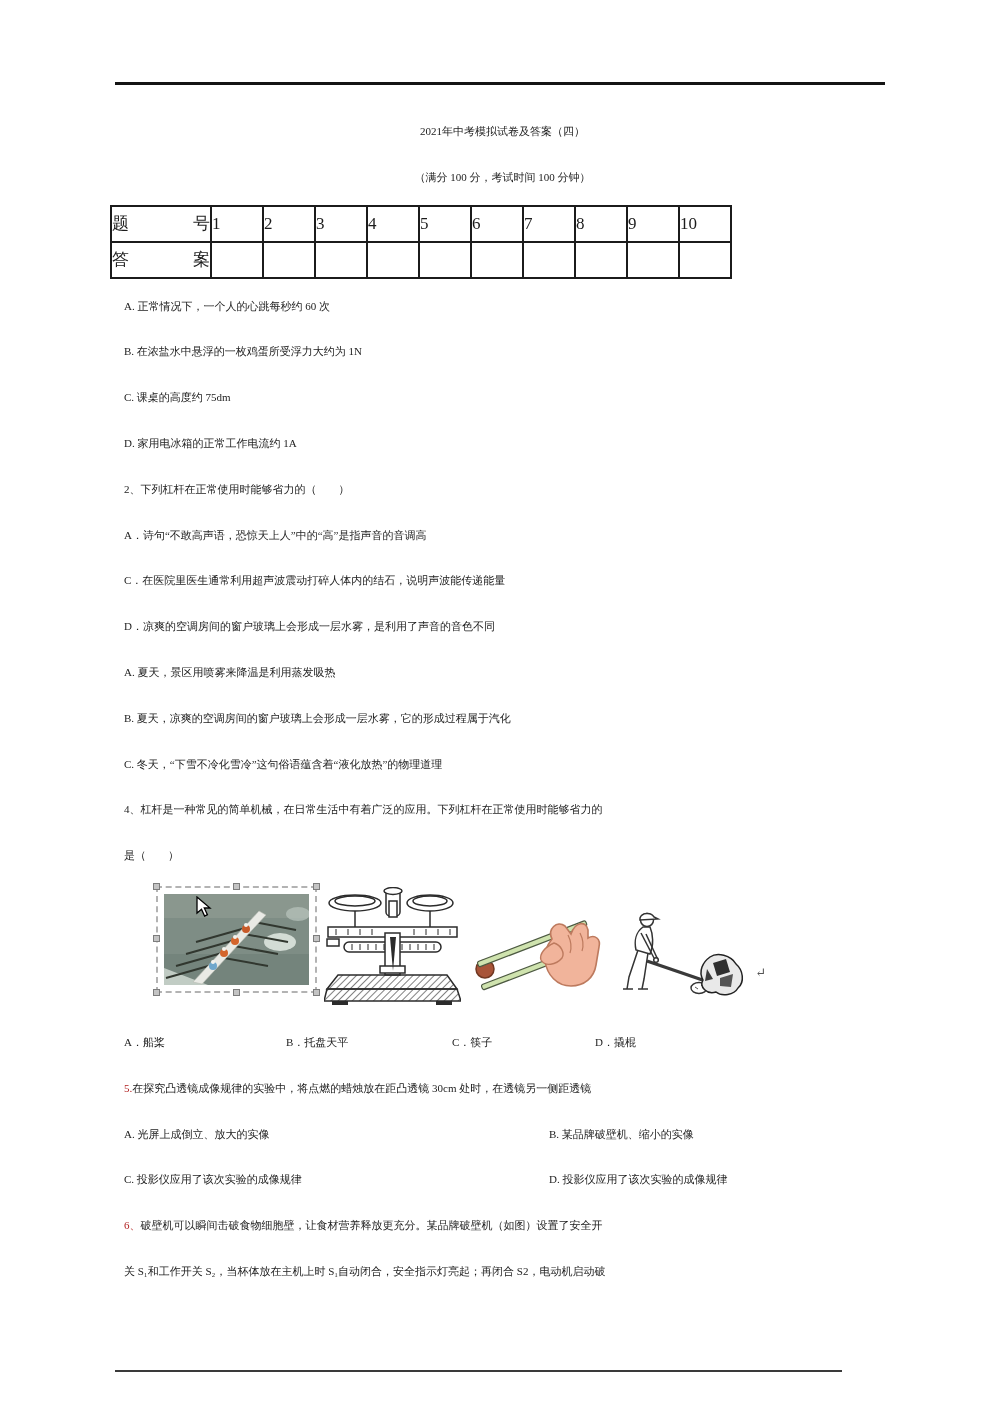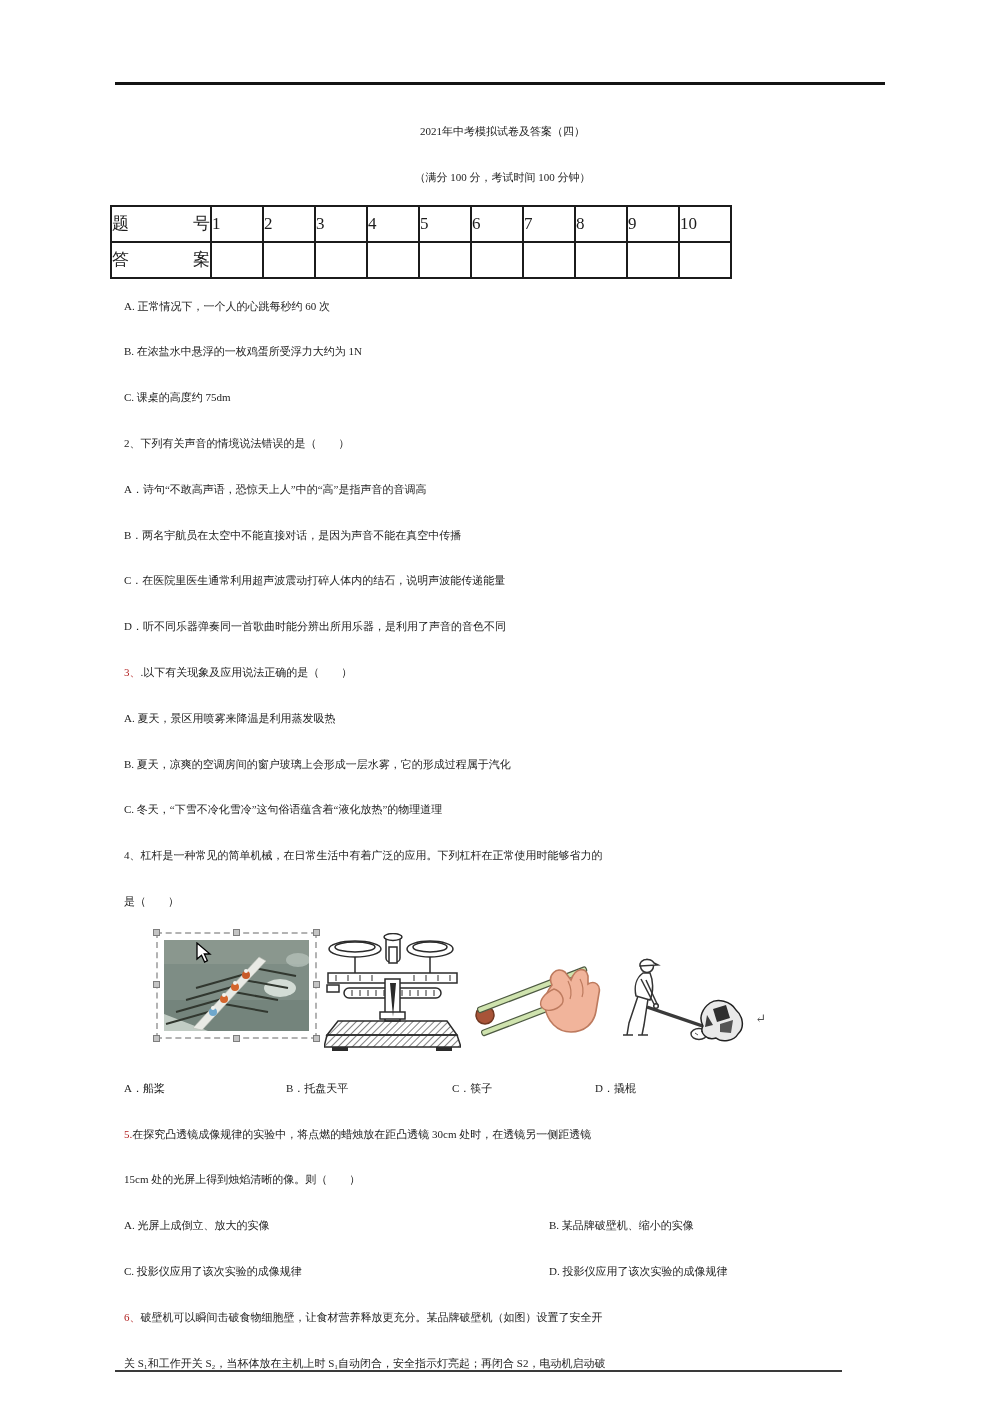--- a/index.html
+++ b/index.html
@@ -86,28 +86,27 @@
         <td class="num-cell"></td>
         <td class="num-cell"></td>
         <td class="num-cell"></td>
       </tr>
     </tbody>
       </table>
 
     <p class="line">A. 正常情况下，一个人的心跳每秒约 60 次</p>
     <p class="line">B. 在浓盐水中悬浮的一枚鸡蛋所受浮力大约为 1N</p>
     <p class="line">C. 课桌的高度约 75dm</p>
-
-    <p class="line"><span>2、</span><span>下列有关声音的情境说法错误的是（　　）</span></p>
+    <p class="line">D. 家用电冰箱的正常工作电流约 1A</p>
+
+    <p class="line"><span>2、</span><span>下列杠杆在正常使用时能够省力的（　　）</span></p>
     <p class="line">A．诗句“不敢高声语，恐惊天上人”中的“高”是指声音的音调高</p>
-    <p class="line">B．两名宇航员在太空中不能直接对话，是因为声音不能在真空中传播</p>
     <p class="line">C．在医院里医生通常利用超声波震动打碎人体内的结石，说明声波能传递能量</p>
-    <p class="line">D．听不同乐器弹奏同一首歌曲时能分辨出所用乐器，是利用了声音的音色不同</p>
-
-    <p class="line"><span class="red">3、</span><span>.以下有关现象及应用说法正确的是（　　）</span></p>
+    <p class="line">D．凉爽的空调房间的窗户玻璃上会形成一层水雾，是利用了声音的音色不同</p>
+
     <p class="line">A. 夏天，景区用喷雾来降温是利用蒸发吸热</p>
     <p class="line">B. 夏天，凉爽的空调房间的窗户玻璃上会形成一层水雾，它的形成过程属于汽化</p>
     <p class="line">C. 冬天，“下雪不冷化雪冷”这句俗语蕴含着“液化放热”的物理道理</p>
 
     <p class="line"><span>4、</span><span>杠杆是一种常见的简单机械，在日常生活中有着广泛的应用。下列杠杆在正常使用时能够省力的</span></p>
     <p class="line">是（　　）</p>
 
     <div class="figure-row">
 
       <div class="select-box">
@@ -243,21 +242,20 @@
       </svg>
 
       <span class="return-mark">↵</span>
     </div>
 
     <p class="line">
       <span class="opt-a">A．船桨</span><span class="opt-b">B．托盘天平</span><span class="opt-c">C．筷子</span><span>D．撬棍</span>
     </p>
 
     <p class="line"><span class="red">5.</span><span>在探究凸透镜成像规律的实验中，将点燃的蜡烛放在距凸透镜 30cm 处时，在透镜另一侧距透镜</span></p>
-    <p class="line">15cm 处的光屏上得到烛焰清晰的像。则（　　）</p>
     <p class="line">
       <span class="col-left">A. 光屏上成倒立、放大的实像</span><span>B. 某品牌破壁机、缩小的实像</span>
     </p>
     <p class="line">
       <span class="col-left">C. 投影仪应用了该次实验的成像规律</span><span>D. 投影仪应用了该次实验的成像规律</span>
     </p>
 
     <p class="line"><span class="red">6、</span><span>破壁机可以瞬间击破食物细胞壁，让食材营养释放更充分。某品牌破壁机（如图）设置了安全开</span></p>
     <p class="line">关 S₁和工作开关 S₂，当杯体放在主机上时 S₁自动闭合，安全指示灯亮起；再闭合 S2，电动机启动破</p>
   </div>

